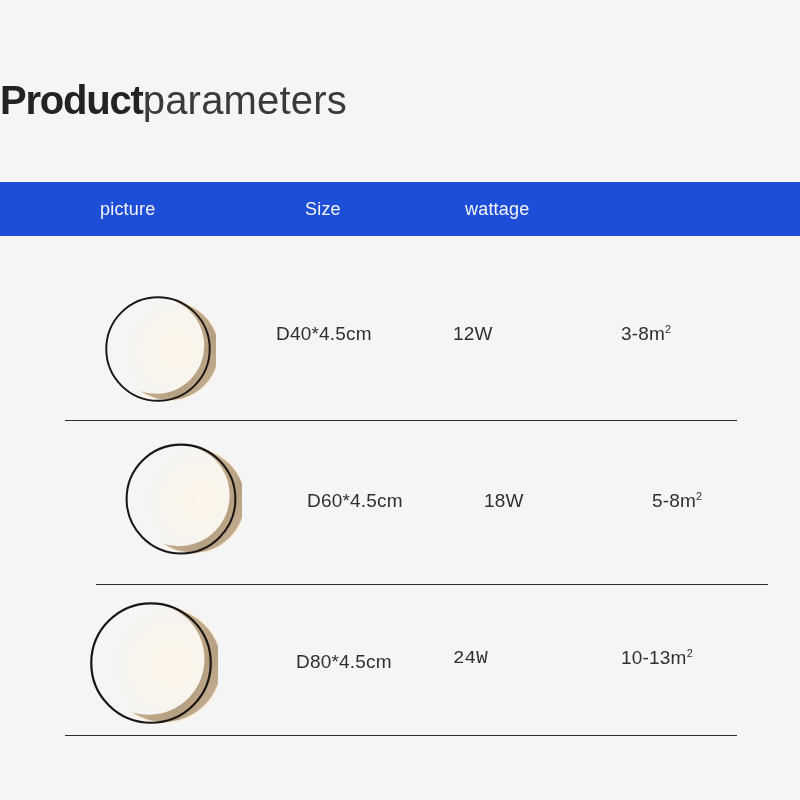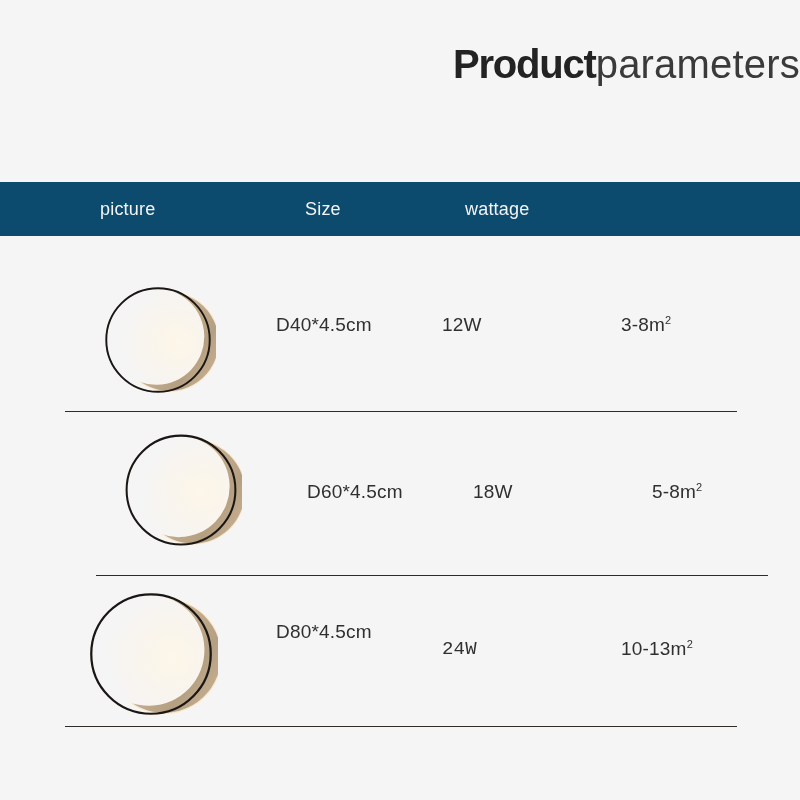--- a/index.html
+++ b/index.html
@@ -12,22 +12,22 @@
     background: #f5f5f5;
     font-family: "Liberation Sans", sans-serif;
     color: #2b2b2b;
     overflow: hidden;
     position: relative;
   }
 
   
   .title-block {
     width: 100%;
-    padding-top: 44px;
-    text-align: right;
+    padding-top: 80px;
+    text-align: left;
   }
   .title-line {
     line-height: 1;
     white-space: nowrap;
     font-size: 40px;
     letter-spacing: -0.5px;
   }
   .title-bold {
     font-weight: 700;
     color: #232323;
@@ -47,21 +47,21 @@
   }
 
   
   .table {
     position: absolute;
     top: 182px;
     left: 0;
     width: 800px;
   }
   .table-header {
-    background: #0c4a6e;
+    background: #1d4ed8;
     height: 54px;
     position: relative;
     width: 800px;
   }
   .th {
     position: absolute;
     top: 0;
     height: 54px;
     line-height: 54px;
     color: #f4f4f4;
@@ -74,21 +74,21 @@
   .th-size    { left: 305px; }
   .th-wattage { left: 465px; }
   .th-space   { left: 625px; }
 
   .rows { position: relative; width: 800px; }
 
   .row {
     position: relative;
     width: 800px;
   }
-  .row-1 { height: 176px; }
+  .row-1 { height: 176px; margin-top: 9px; }
   .row-2 { height: 164px; margin-left: 31px; }
   .row-3 { height: 151px; }
 
   .divider {
     position: absolute;
     left: 65px;
     width: 672px;
     height: 1px;
     background: #2e2b29;
   }
@@ -101,21 +101,21 @@
     color: #303030;
     letter-spacing: 0.2px;
     white-space: nowrap;
   }
   .cell sup {
     font-size: 11px;
     vertical-align: super;
     line-height: 0;
   }
   .c-size    { left: 276px; }
-  .c-wattage { left: 442px; }
+  .c-wattage { left: 453px; }
   .c-space   { left: 621px; }
 
   
   .moon-cell {
     position: absolute;
   }
   .moon-svg { display: block; }
 </style>
 </head>
 <body>
@@ -232,20 +232,20 @@
           <g clip-path="url(#cres3)" opacity="0.55">
             <ellipse cx="84" cy="74" rx="9" ry="8" fill="#8d7c68"></ellipse>
             <ellipse cx="86" cy="55" rx="5" ry="4.5" fill="#93826d"></ellipse>
             <ellipse cx="68" cy="40" rx="6" ry="5" fill="#a3927c"></ellipse>
             <ellipse cx="60" cy="88" rx="7" ry="5" fill="#a2917b"></ellipse>
           </g>
           <path d="M76,10 A52,52 0 1 1 40,103" fill="none" stroke="#fdf5e8" stroke-width="2.2" opacity="0.85"></path>
           <circle cx="60" cy="60" r="53.5" fill="none" stroke="#1a1614" stroke-width="2"></circle>
         </svg>
       </div>
-      <span class="cell c-size" style="top:45px;">D80*4.5cm</span>
+      <span class="cell c-size" style="top:66px;margin-left:20px;">D80*4.5cm</span>
       <span class="cell c-wattage" style="top:62px;font-family:Liberation Mono, monospace;">24W</span>
       <span class="cell c-space" style="top:62px;"><span>10-13m</span><sup>2</sup></span>
       <div class="divider" style="top:150px;"></div>
     </div>
 
   </div>
 </div>
 
 </body></html>

